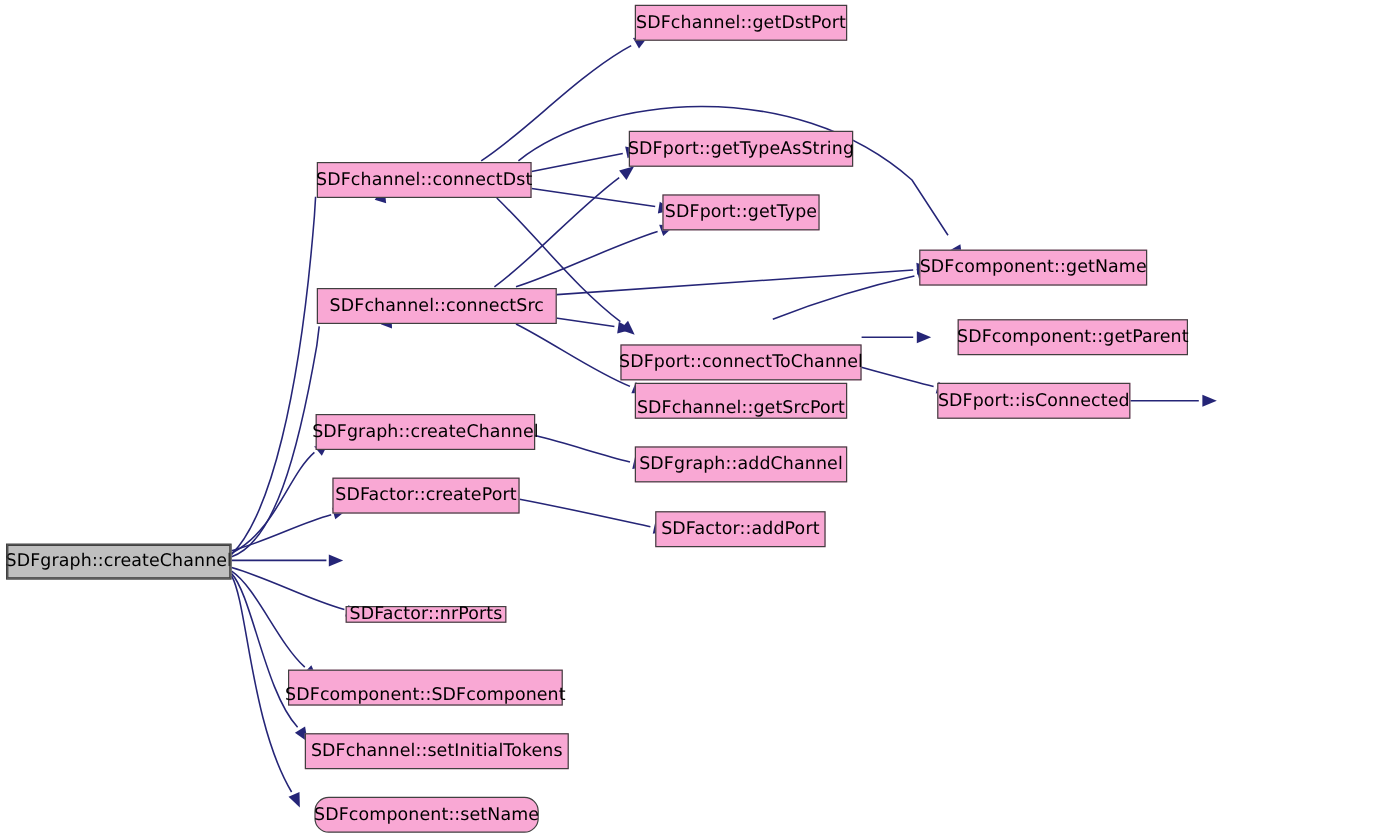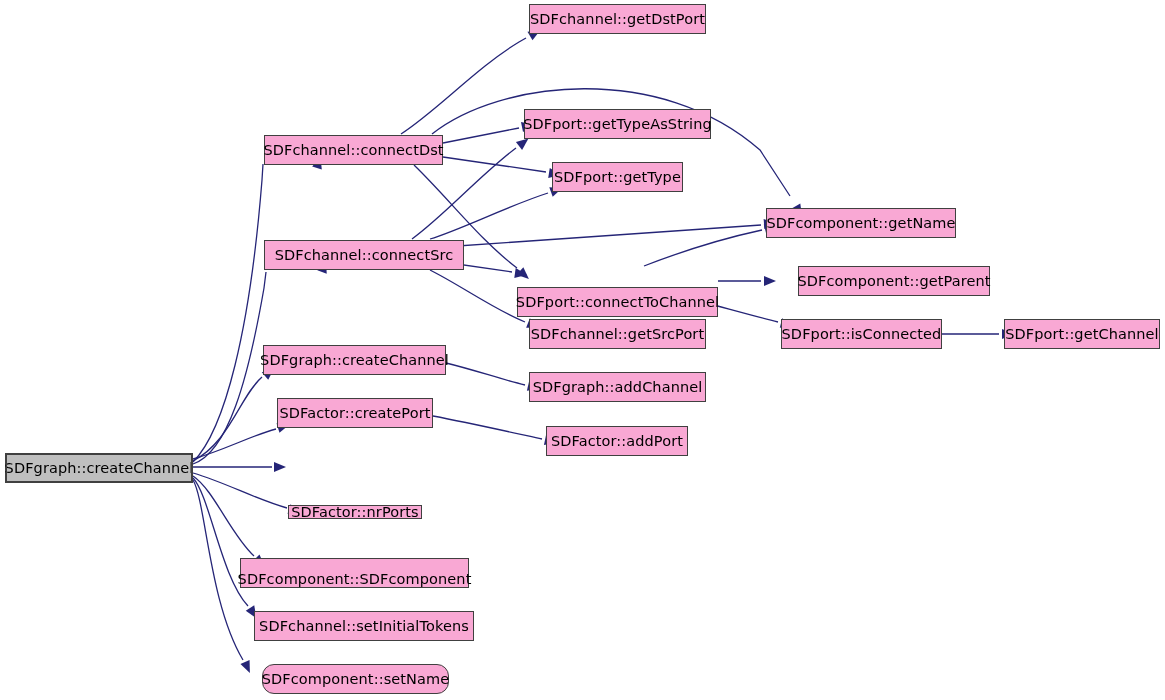--- a/index.html
+++ b/index.html
@@ -121,28 +121,25 @@
     </div>
     <div class="node" style="left: 766px; top: 208px; width: 190px; height: 30px;">
       <span class="node-label">SDFcomponent::getName</span>
     </div>
     <div class="node" style="left: 766px; top: 266px; width: 192px; height: 30px; margin-left: 32px;">
       <span class="node-label">SDFcomponent::getParent</span>
     </div>
     <div class="node" style="left: 517px; top: 266px; width: 201px; height: 30px; margin-top: 21px;">
       <span class="node-label">SDFport::connectToChannel</span>
     </div>
-    <div class="node" style="left: 529px; top: 319px; width: 177px; height: 30px;">
+    <div class="node" style="left: 529px; top: 319px; width: 177px; height: 30px; align-items: flex-end;">
       <span class="node-label">SDFchannel::getSrcPort</span>
     </div>
     <div class="node" style="left: 781px; top: 319px; width: 161px; height: 30px;">
       <span class="node-label">SDFport::isConnected</span>
-    </div>
-    <div class="node" style="left: 1004px; top: 319px; width: 156px; height: 30px;">
-      <span class="node-label">SDFport::getChannel</span>
     </div>
     <div class="node" style="left: 263px; top: 345px; width: 183px; height: 30px;">
       <span class="node-label">SDFgraph::createChannel</span>
     </div>
     <div class="node" style="left: 529px; top: 372px; width: 177px; height: 30px; align-items: center;">
       <span class="node-label">SDFgraph::addChannel</span>
     </div>
     <div class="node" style="left: 277px; top: 398px; width: 156px; height: 30px;">
       <span class="node-label">SDFactor::createPort</span>
     </div>

